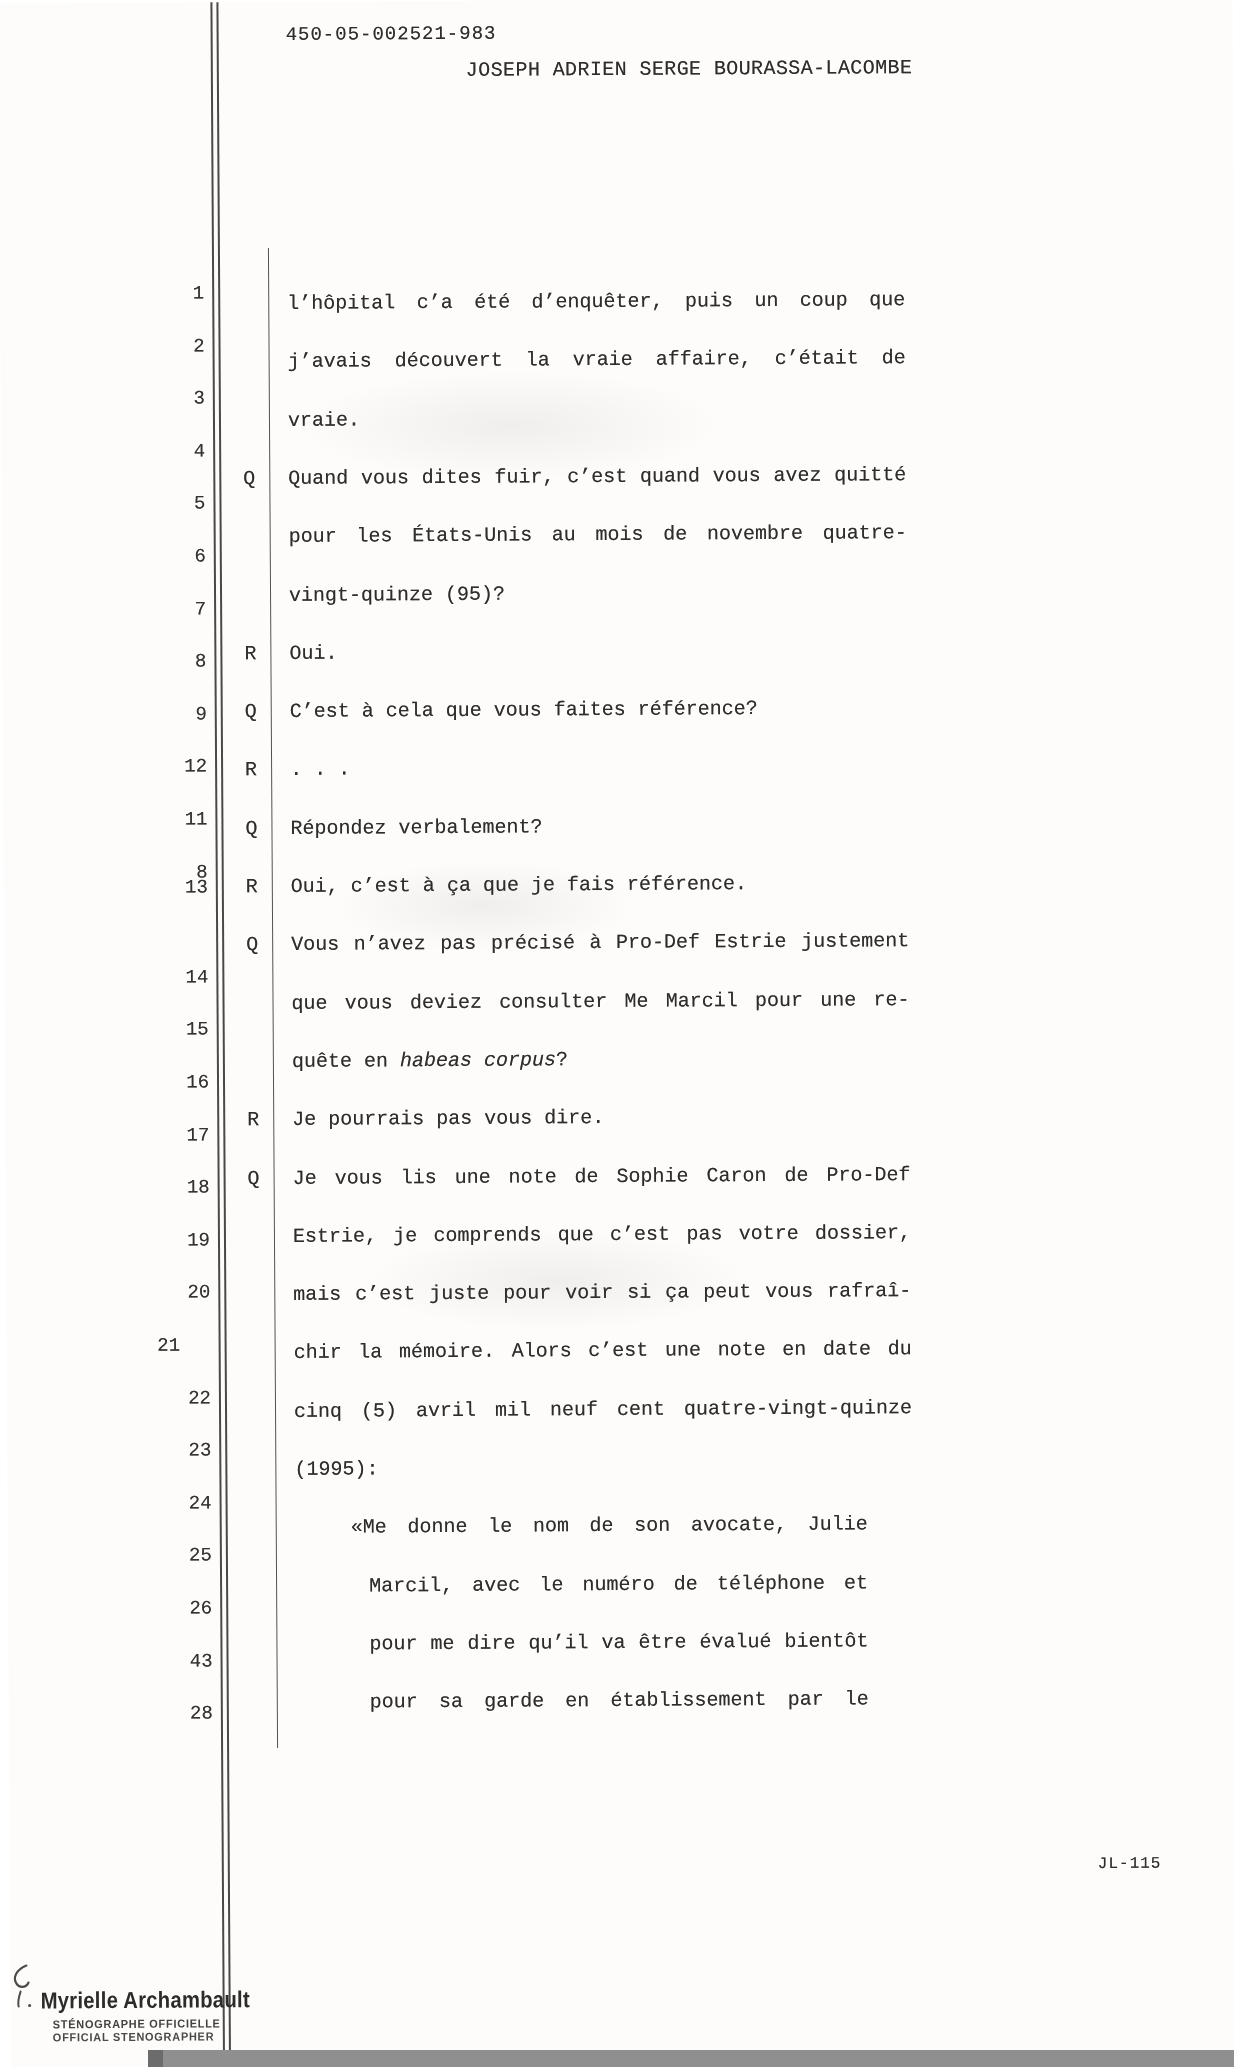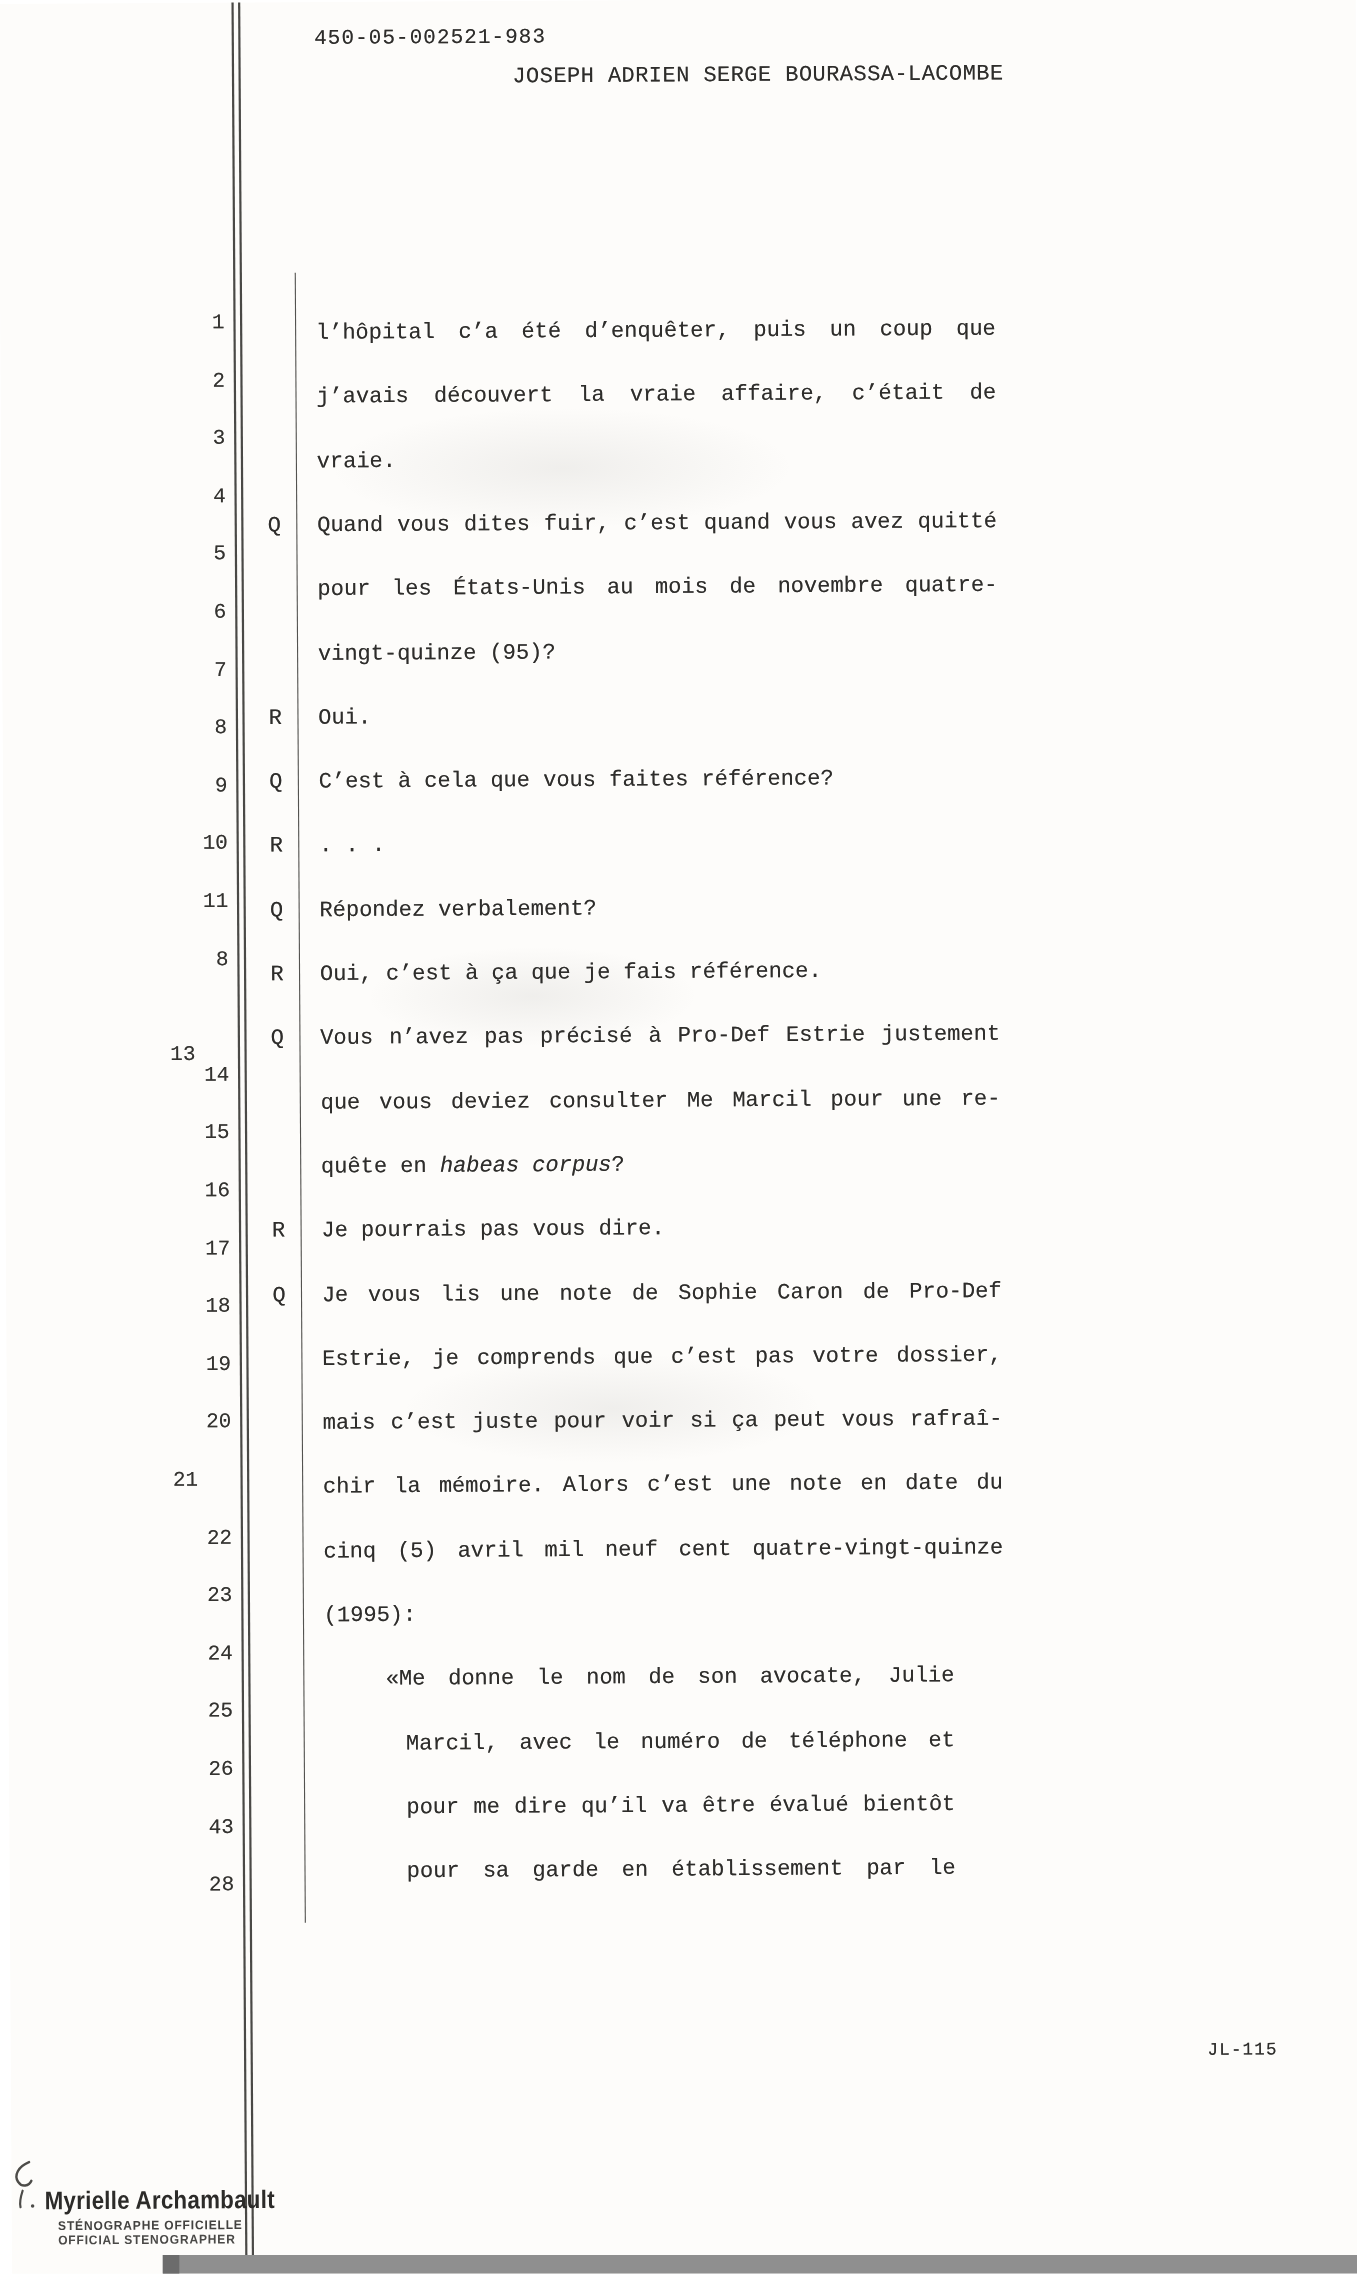--- a/index.html
+++ b/index.html
@@ -66,24 +66,24 @@
   <div id="line-numbers">
       <div class="lnum ink" style="top: 280px;">1</div>
       <div class="lnum ink" style="top: 332.6px;">2</div>
       <div class="lnum ink" style="top: 385.2px;">3</div>
       <div class="lnum ink" style="top: 437.8px;">4</div>
       <div class="lnum ink" style="top: 490.4px;">5</div>
       <div class="lnum ink" style="top: 543px;">6</div>
       <div class="lnum ink" style="top: 595.6px;">7</div>
       <div class="lnum ink" style="top: 648.2px;">8</div>
       <div class="lnum ink" style="top: 700.8px;">9</div>
-      <div class="lnum ink" style="top: 753.4px;">10</div>
+      <div class="lnum ink" style="top: 753.4px;">12</div>
       <div class="lnum ink" style="top: 806px;">11</div>
       <div class="lnum ink" style="top: 858.6px;">8</div>
-      <div class="lnum ink" style="top: 945px; text-align: center;">13</div>
+      <div class="lnum ink" style="top: 874px;">13</div>
       <div class="lnum ink" style="top: 963.8px;">14</div>
       <div class="lnum ink" style="top: 1016.4px;">15</div>
       <div class="lnum ink" style="top: 1069px;">16</div>
       <div class="lnum ink" style="top: 1121.6px;">17</div>
       <div class="lnum ink" style="top: 1174.2px;">18</div>
       <div class="lnum ink" style="top: 1226.8px;">19</div>
       <div class="lnum ink" style="top: 1279.4px;">20</div>
       <div class="lnum ink" style="top: 1332px; text-align: center;">21</div>
       <div class="lnum ink" style="top: 1384.6px;">22</div>
       <div class="lnum ink" style="top: 1437.2px;">23</div>

